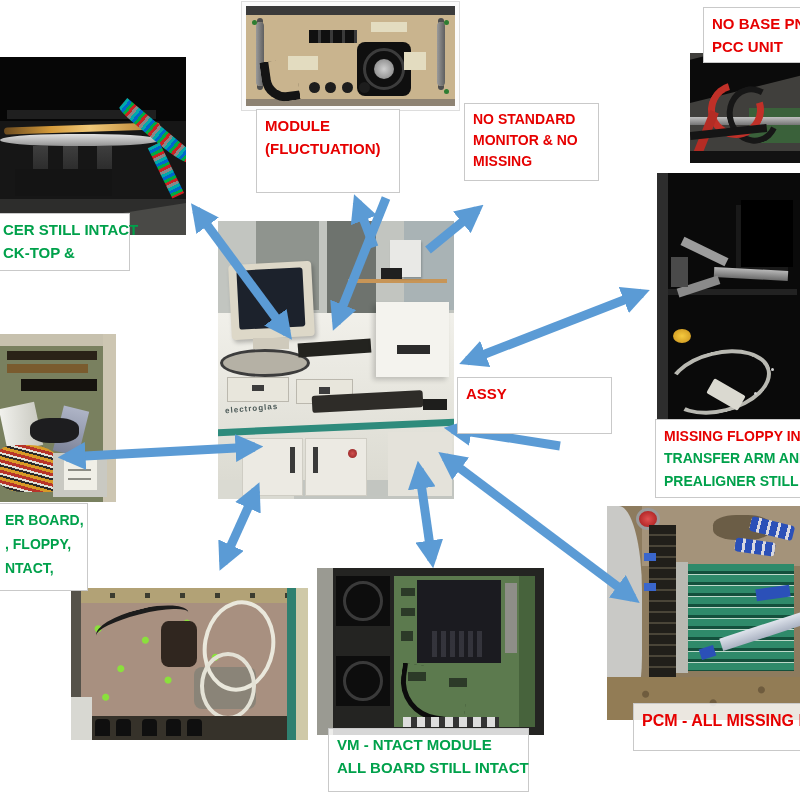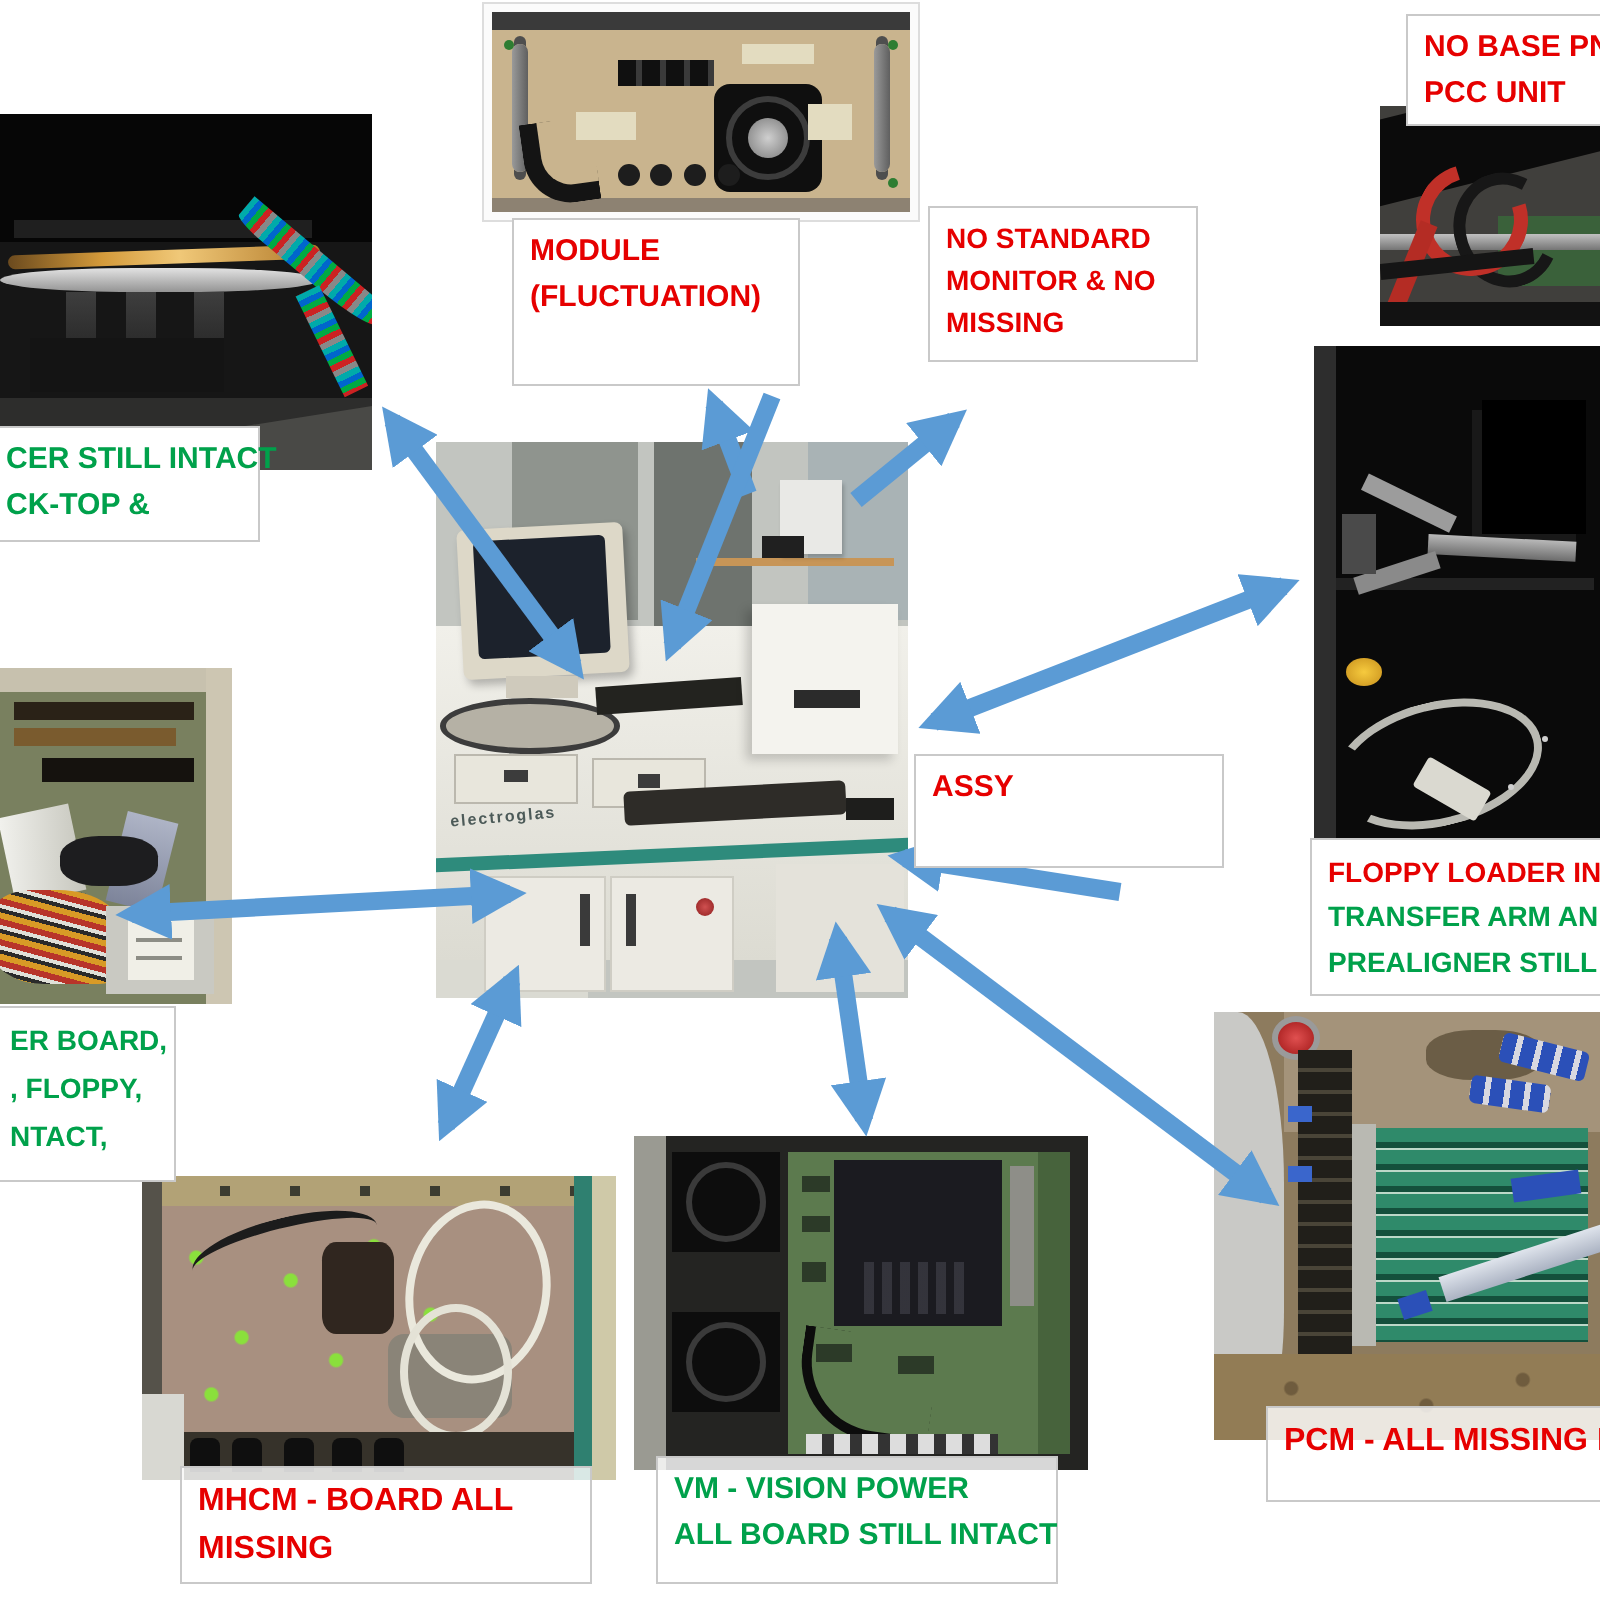--- a/index.html
+++ b/index.html
@@ -407,38 +407,34 @@
   <div class="label" id="chuck-label">
     <div class="t-green">CER STILL INTACT</div>
     <div class="t-green">CK-TOP &amp;</div>
   </div>
 
   <div class="label" id="joystick-label">
     <div class="t-red">ASSY</div>
   </div>
 
   <div class="label" id="loader-label">
-    <div class="t-red">FLOPPY LOADER IN</div>
+    <div class="t-red">MISSING FLOPPY IN</div>
     <div class="t-green">TRANSFER ARM AND</div>
     <div class="t-green">PREALIGNER STILL IN</div>
   </div>
 
   <div class="label" id="board-label">
     <div class="t-green">ER BOARD,</div>
     <div class="t-green">, FLOPPY,</div>
     <div class="t-green">NTACT,</div>
   </div>
 
-  <div class="label translucent" id="mhcm-label">
-    <div class="t-red">MHCM - BOARD ALL</div>
-    <div class="t-red">MISSING</div>
-  </div>
 
   <div class="label translucent" id="vm-label">
-    <div class="t-green">VM - VISION POWER</div>
+    <div class="t-green">VM - NTACT MODULE</div>
     <div class="t-green">ALL BOARD STILL INTACT</div>
   </div>
 
   <div class="label translucent" id="pcm-label">
     <div class="t-red">PCM - ALL MISSING B</div>
   </div>
 
 </div>
 
 </body></html>

